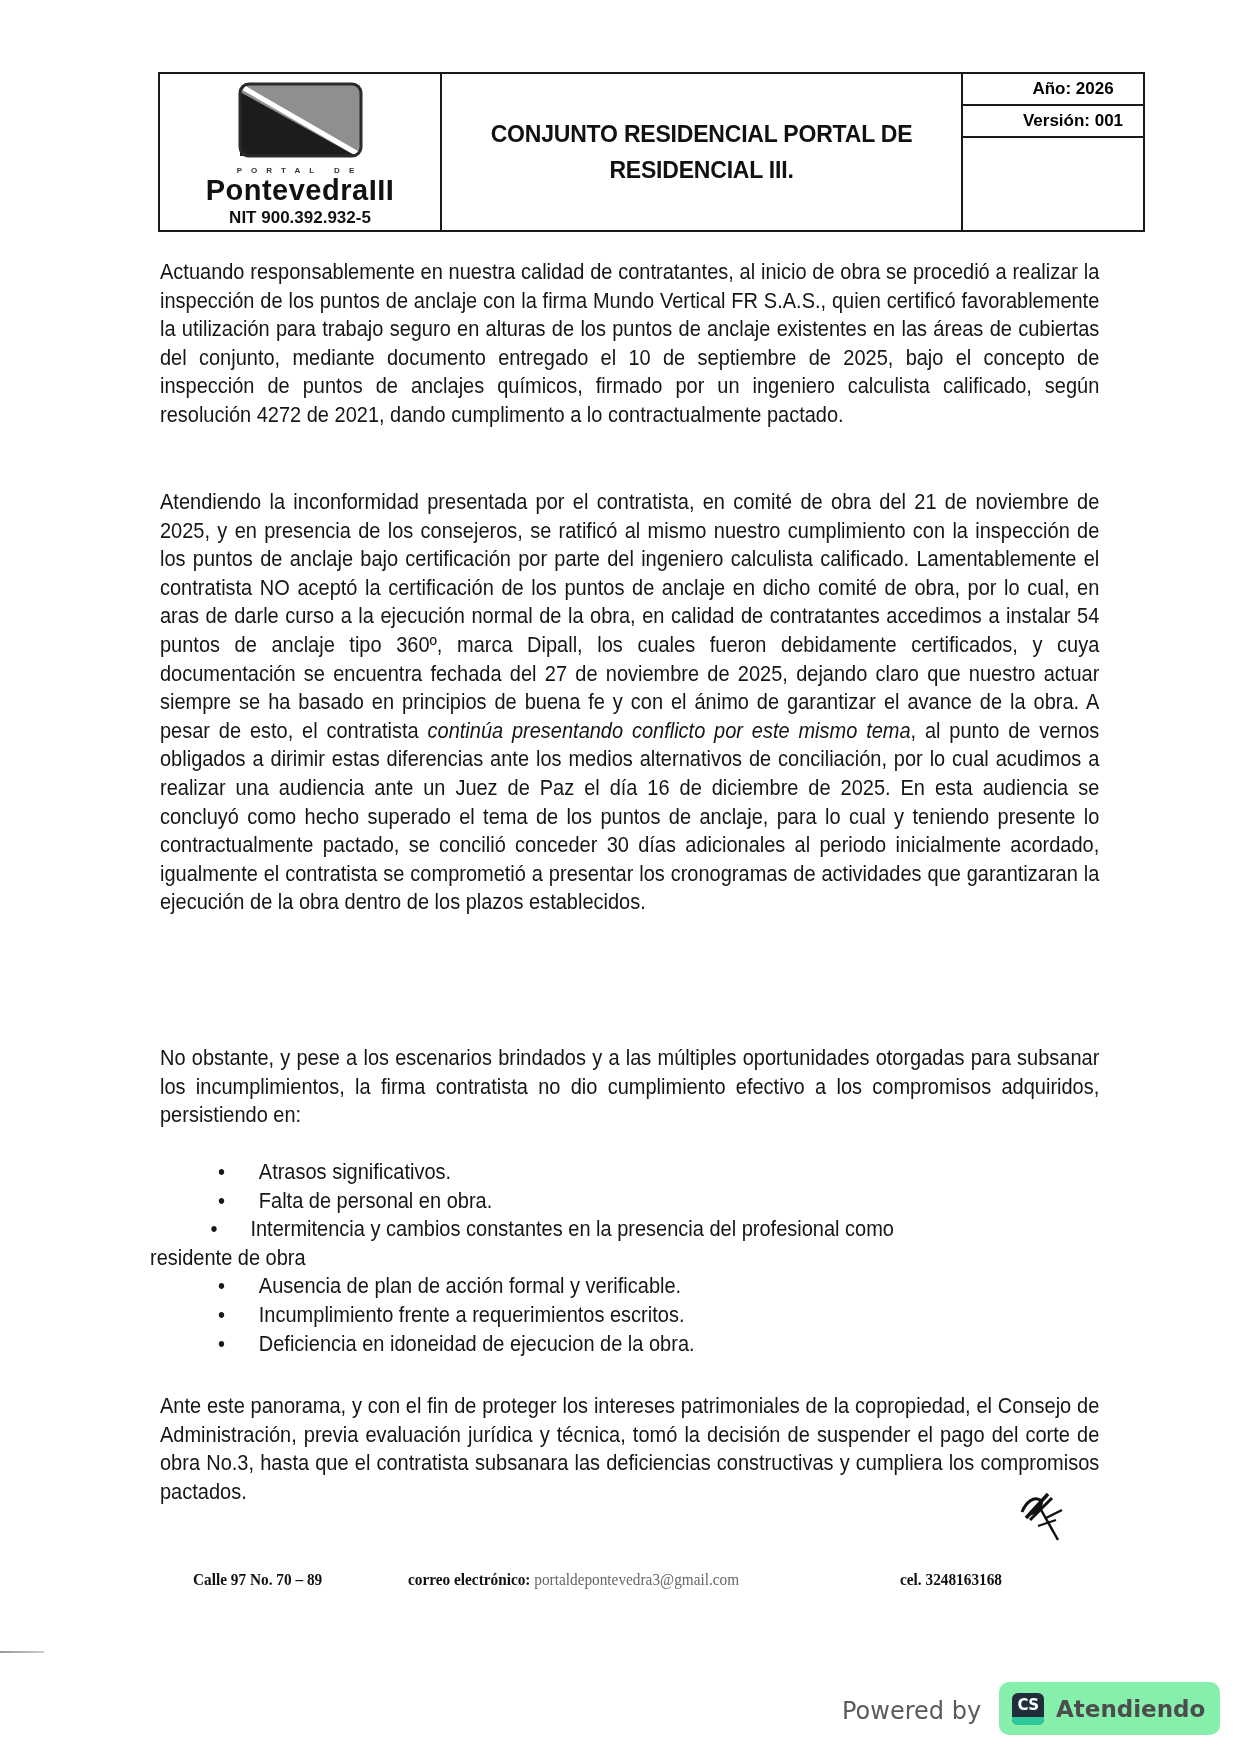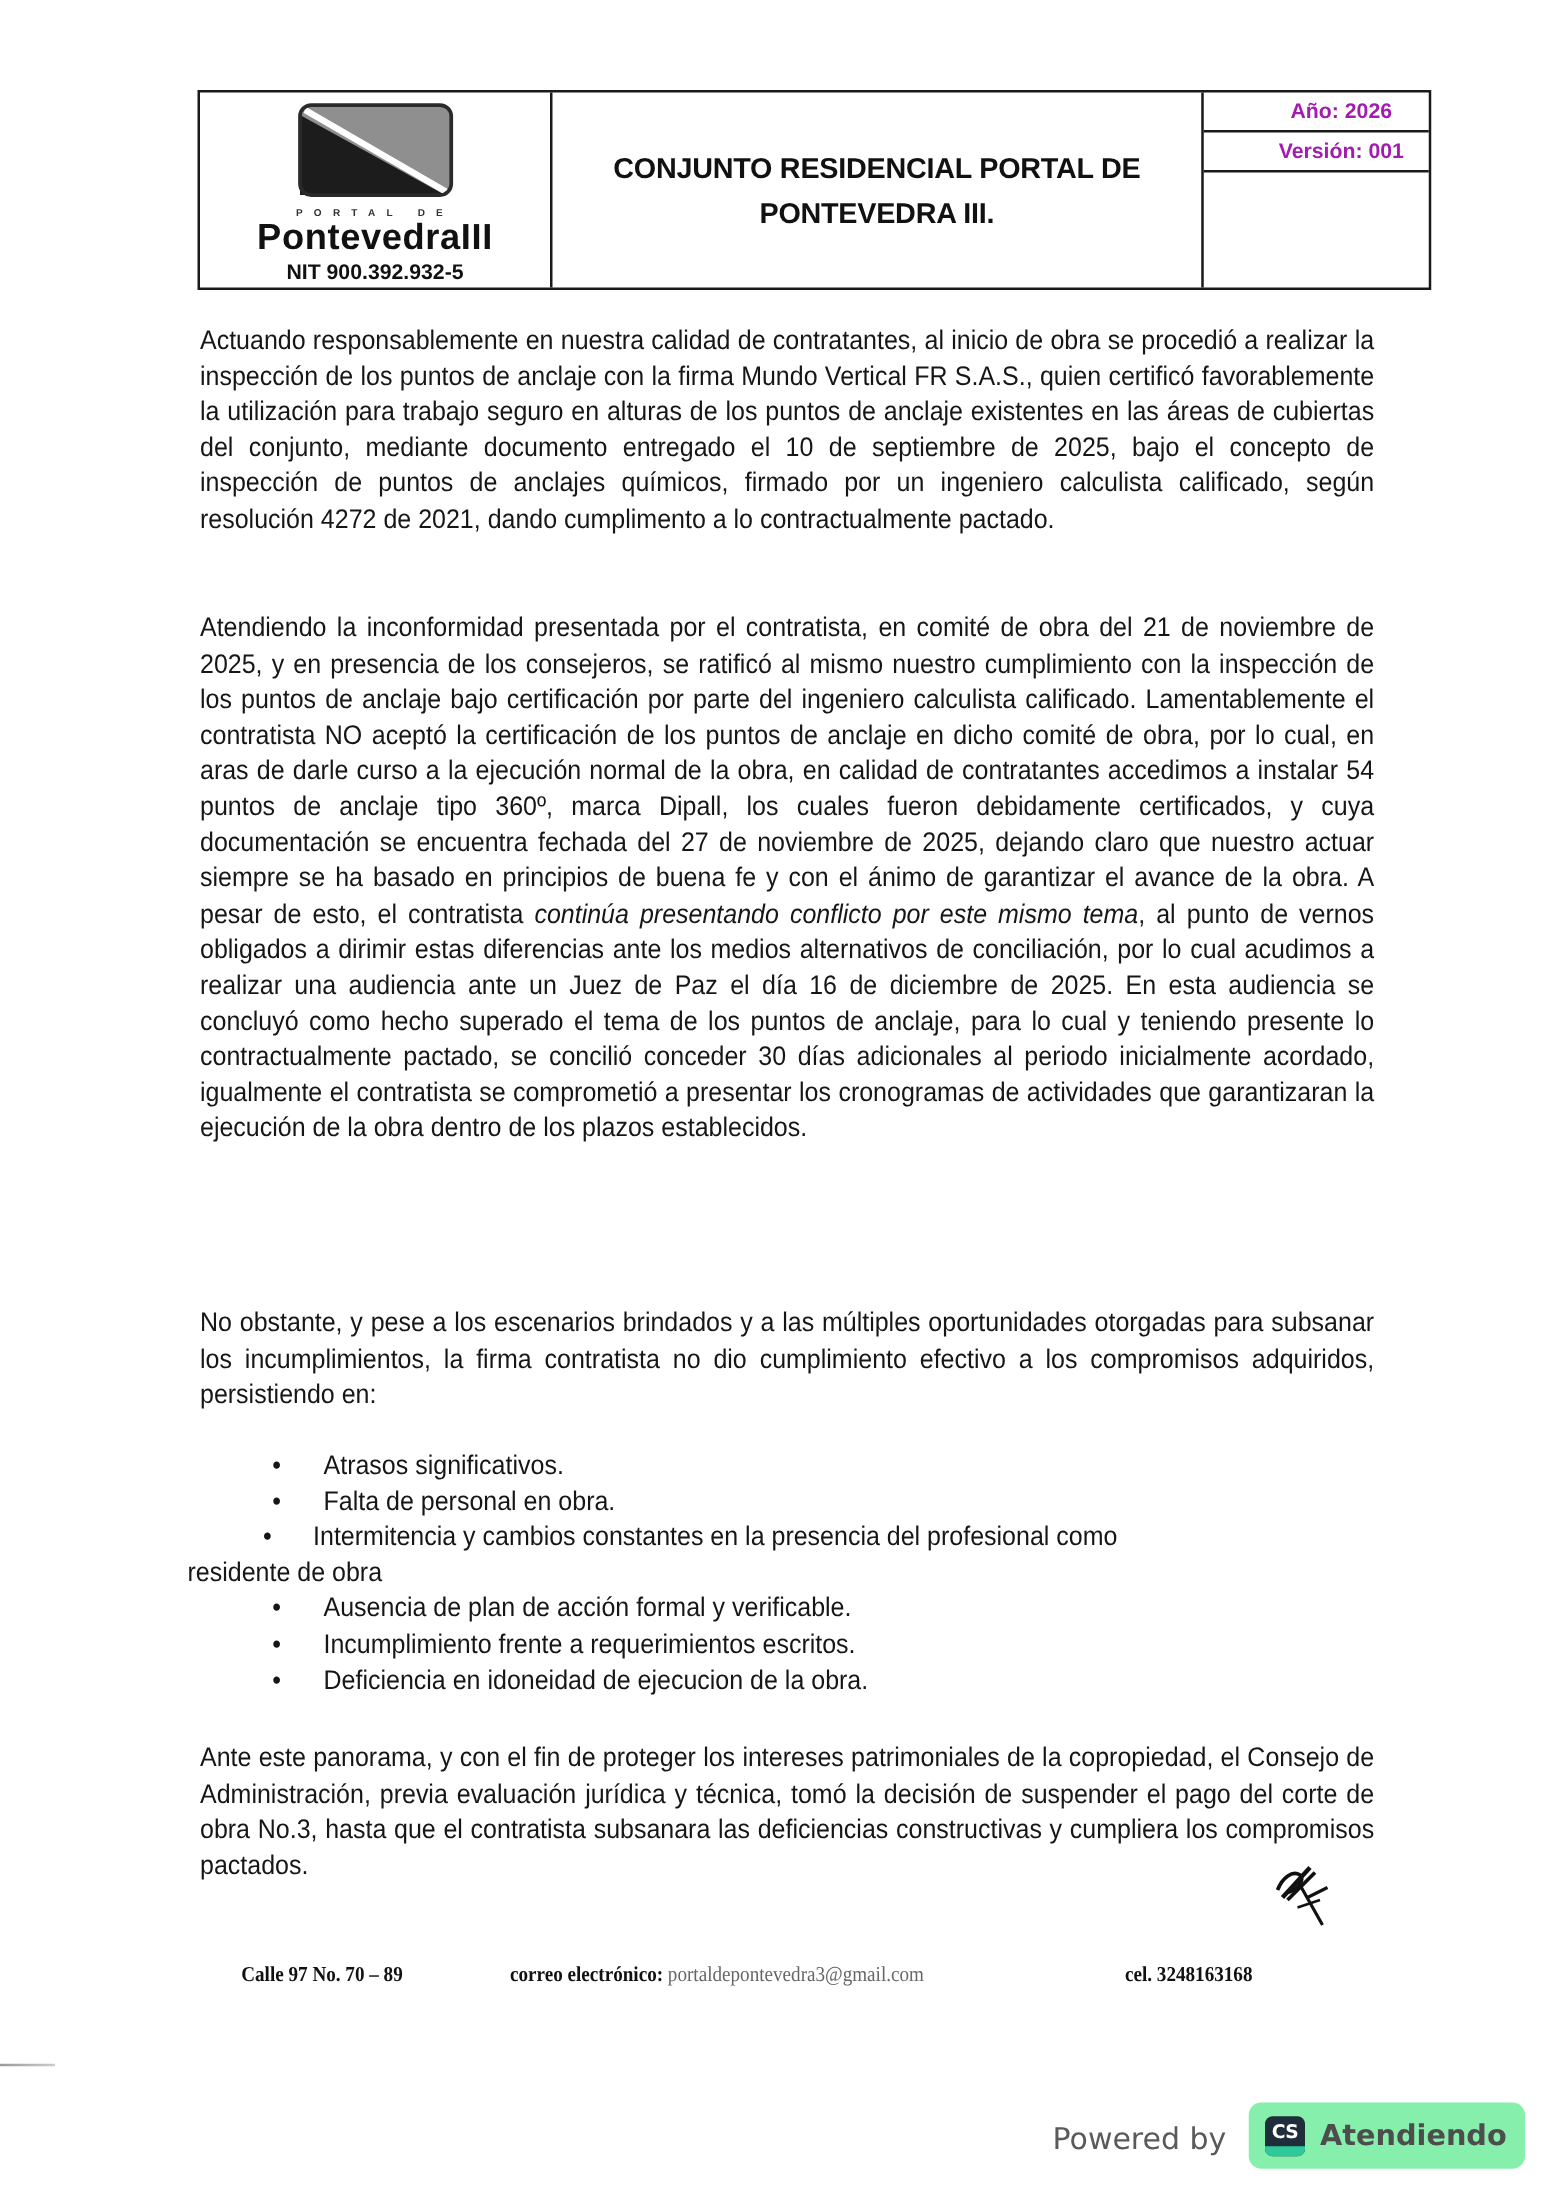--- a/index.html
+++ b/index.html
@@ -2,21 +2,21 @@
 <html><head>
 <meta charset="utf-8">
 <style>
   html, body { margin:0; padding:0; background:#ffffff; }
   body { width:1240px; height:1755px; position:relative; overflow:hidden; font-family:"Liberation Sans", sans-serif; color:#141414; }
 
   .header-table { position:absolute; left:158px; top:72px; width:987px; height:160px; border:2px solid #1a1a1a; box-sizing:border-box; display:flex; }
   .hdr-left { width:282px; border-right:2px solid #1a1a1a; position:relative; box-sizing:border-box; }
   .hdr-mid { flex:1; display:flex; align-items:center; justify-content:center; text-align:center; border-right:2px solid #1a1a1a; box-sizing:border-box; }
   .hdr-right { width:180px; display:flex; flex-direction:column; box-sizing:border-box; }
-  .hdr-right .cell { display:flex; align-items:center; justify-content:center; font-family:"Liberation Sans", sans-serif; font-weight:bold; font-size:17px; color:#a21caf;padding-left:40px; }
+  .hdr-right .cell { display:flex; align-items:center; justify-content:center; font-family:"Liberation Sans", sans-serif; font-weight:bold; font-size:17px; color:#000000;padding-left:40px; }
   .hdr-right .c1 { height:30px; border-bottom:2px solid #1a1a1a; }
   .hdr-right .c2 { height:30px; border-bottom:2px solid #1a1a1a; }
   .hdr-right .c3 { flex:1; }
   .doc-title { font-weight:bold; font-size:23px; line-height:36px; color:#111; letter-spacing:-0.2px; }
 
   .logo-mark { position:absolute; left:78px; top:8px; width:125px; height:76px; }
   .logo-portal { position:absolute; left:0; right:0; top:92px; text-align:center; font-size:8px; letter-spacing:9px; font-weight:bold; color:#333; }
   .logo-name { position:absolute; left:0; right:0; top:100px; text-align:center; font-size:29px; font-weight:bold; color:#111; letter-spacing:0.5px; }
   .logo-nit { position:absolute; left:0; right:0; top:134px; text-align:center; font-size:17px; font-weight:bold; color:#111; }
 
@@ -61,21 +61,21 @@
       <line x1="6" y1="6" x2="120" y2="72" stroke="#ffffff" stroke-width="5"></line>
       <rect x="2" y="2" width="121" height="72" rx="9" fill="none" stroke="#2a2a2a" stroke-width="3"></rect>
     </svg>
     <div class="logo-portal">PORTAL DE</div>
     <div class="logo-name">PontevedraIII</div>
     <div class="logo-nit">NIT 900.392.932-5</div>
   </div>
   <div class="hdr-mid">
     <div class="doc-title">
       <div>CONJUNTO RESIDENCIAL PORTAL DE</div>
-      <div>PONTEVEDRA III.</div>
+      <div>RESIDENCIAL III.</div>
     </div>
   </div>
   <div class="hdr-right">
     <div class="cell c1">Año: 2026</div>
     <div class="cell c2">Versión: 001</div>
   </div>
 </div>
 
 <div class="body-text p1">
   <p>Actuando responsablemente en nuestra calidad de contratantes, al inicio de obra se procedió a realizar la inspección de los puntos de anclaje con la firma Mundo Vertical FR S.A.S., quien certificó favorablemente la utilización para trabajo seguro en alturas de los puntos de anclaje existentes en las áreas de cubiertas del conjunto, mediante documento entregado el 10 de septiembre de 2025, bajo el concepto de inspección de puntos de anclajes químicos, firmado por un ingeniero calculista calificado, según resolución 4272 de 2021, dando cumplimento a lo contractualmente pactado.</p>

